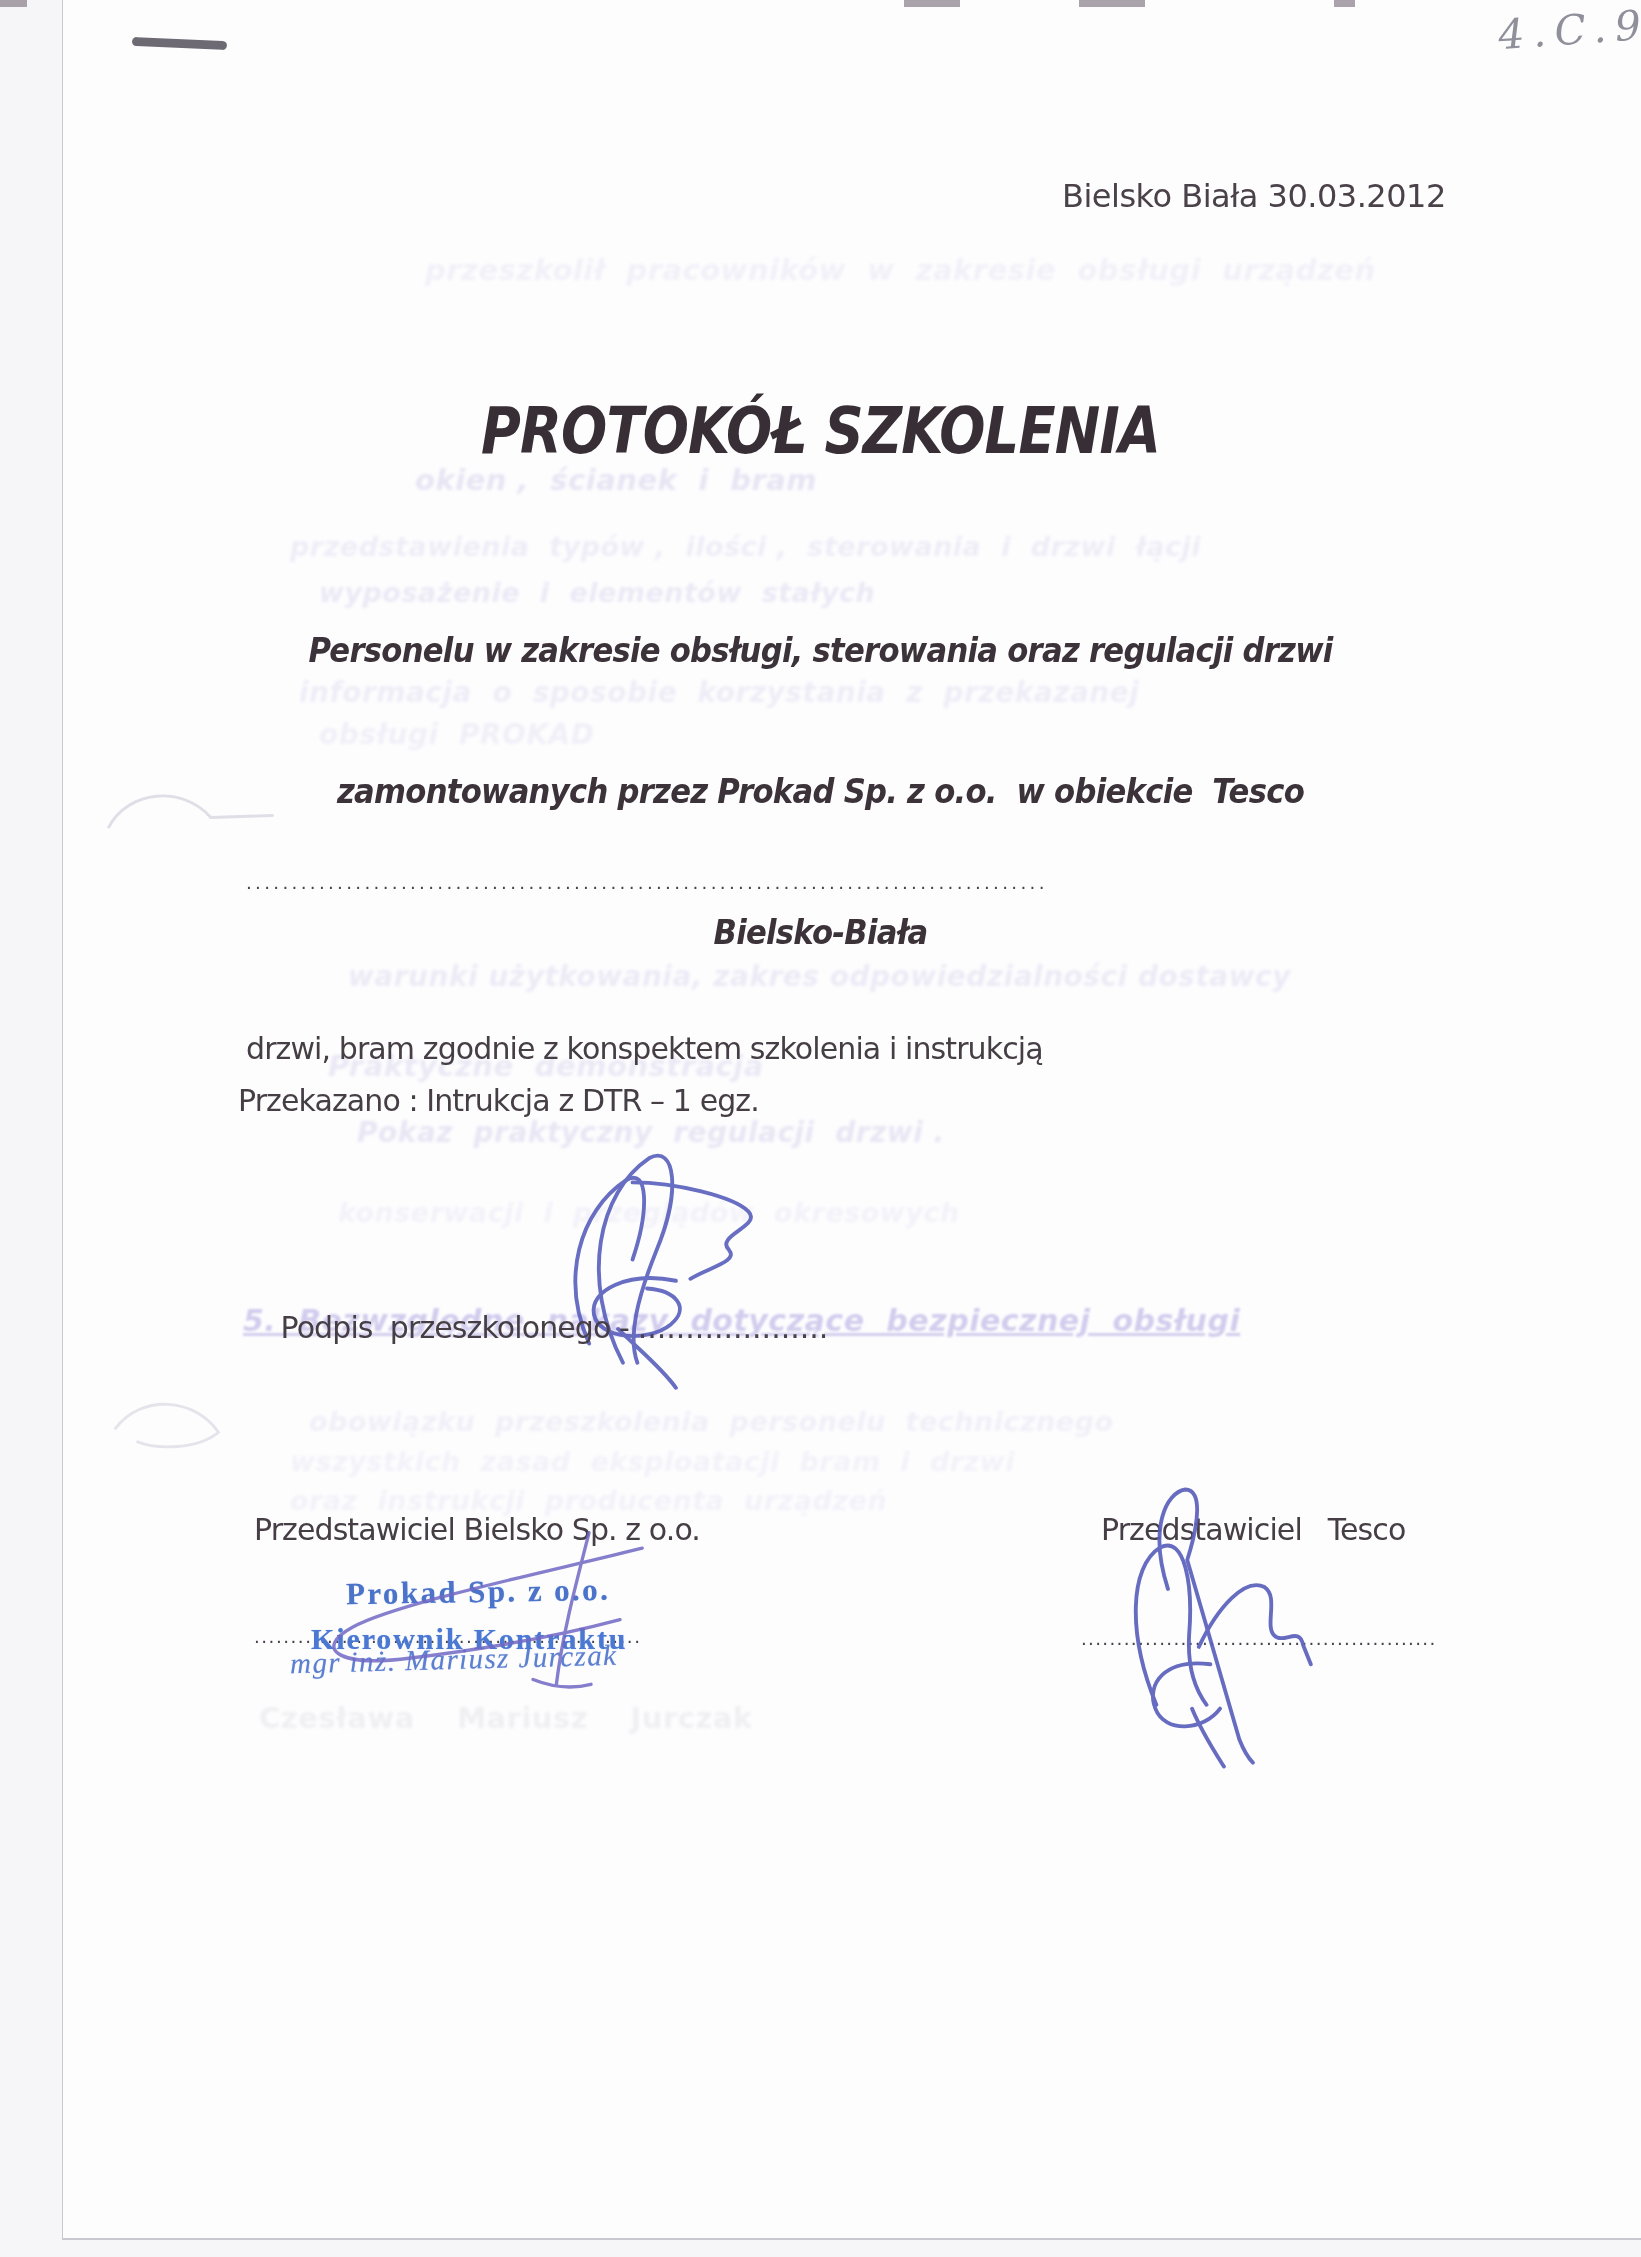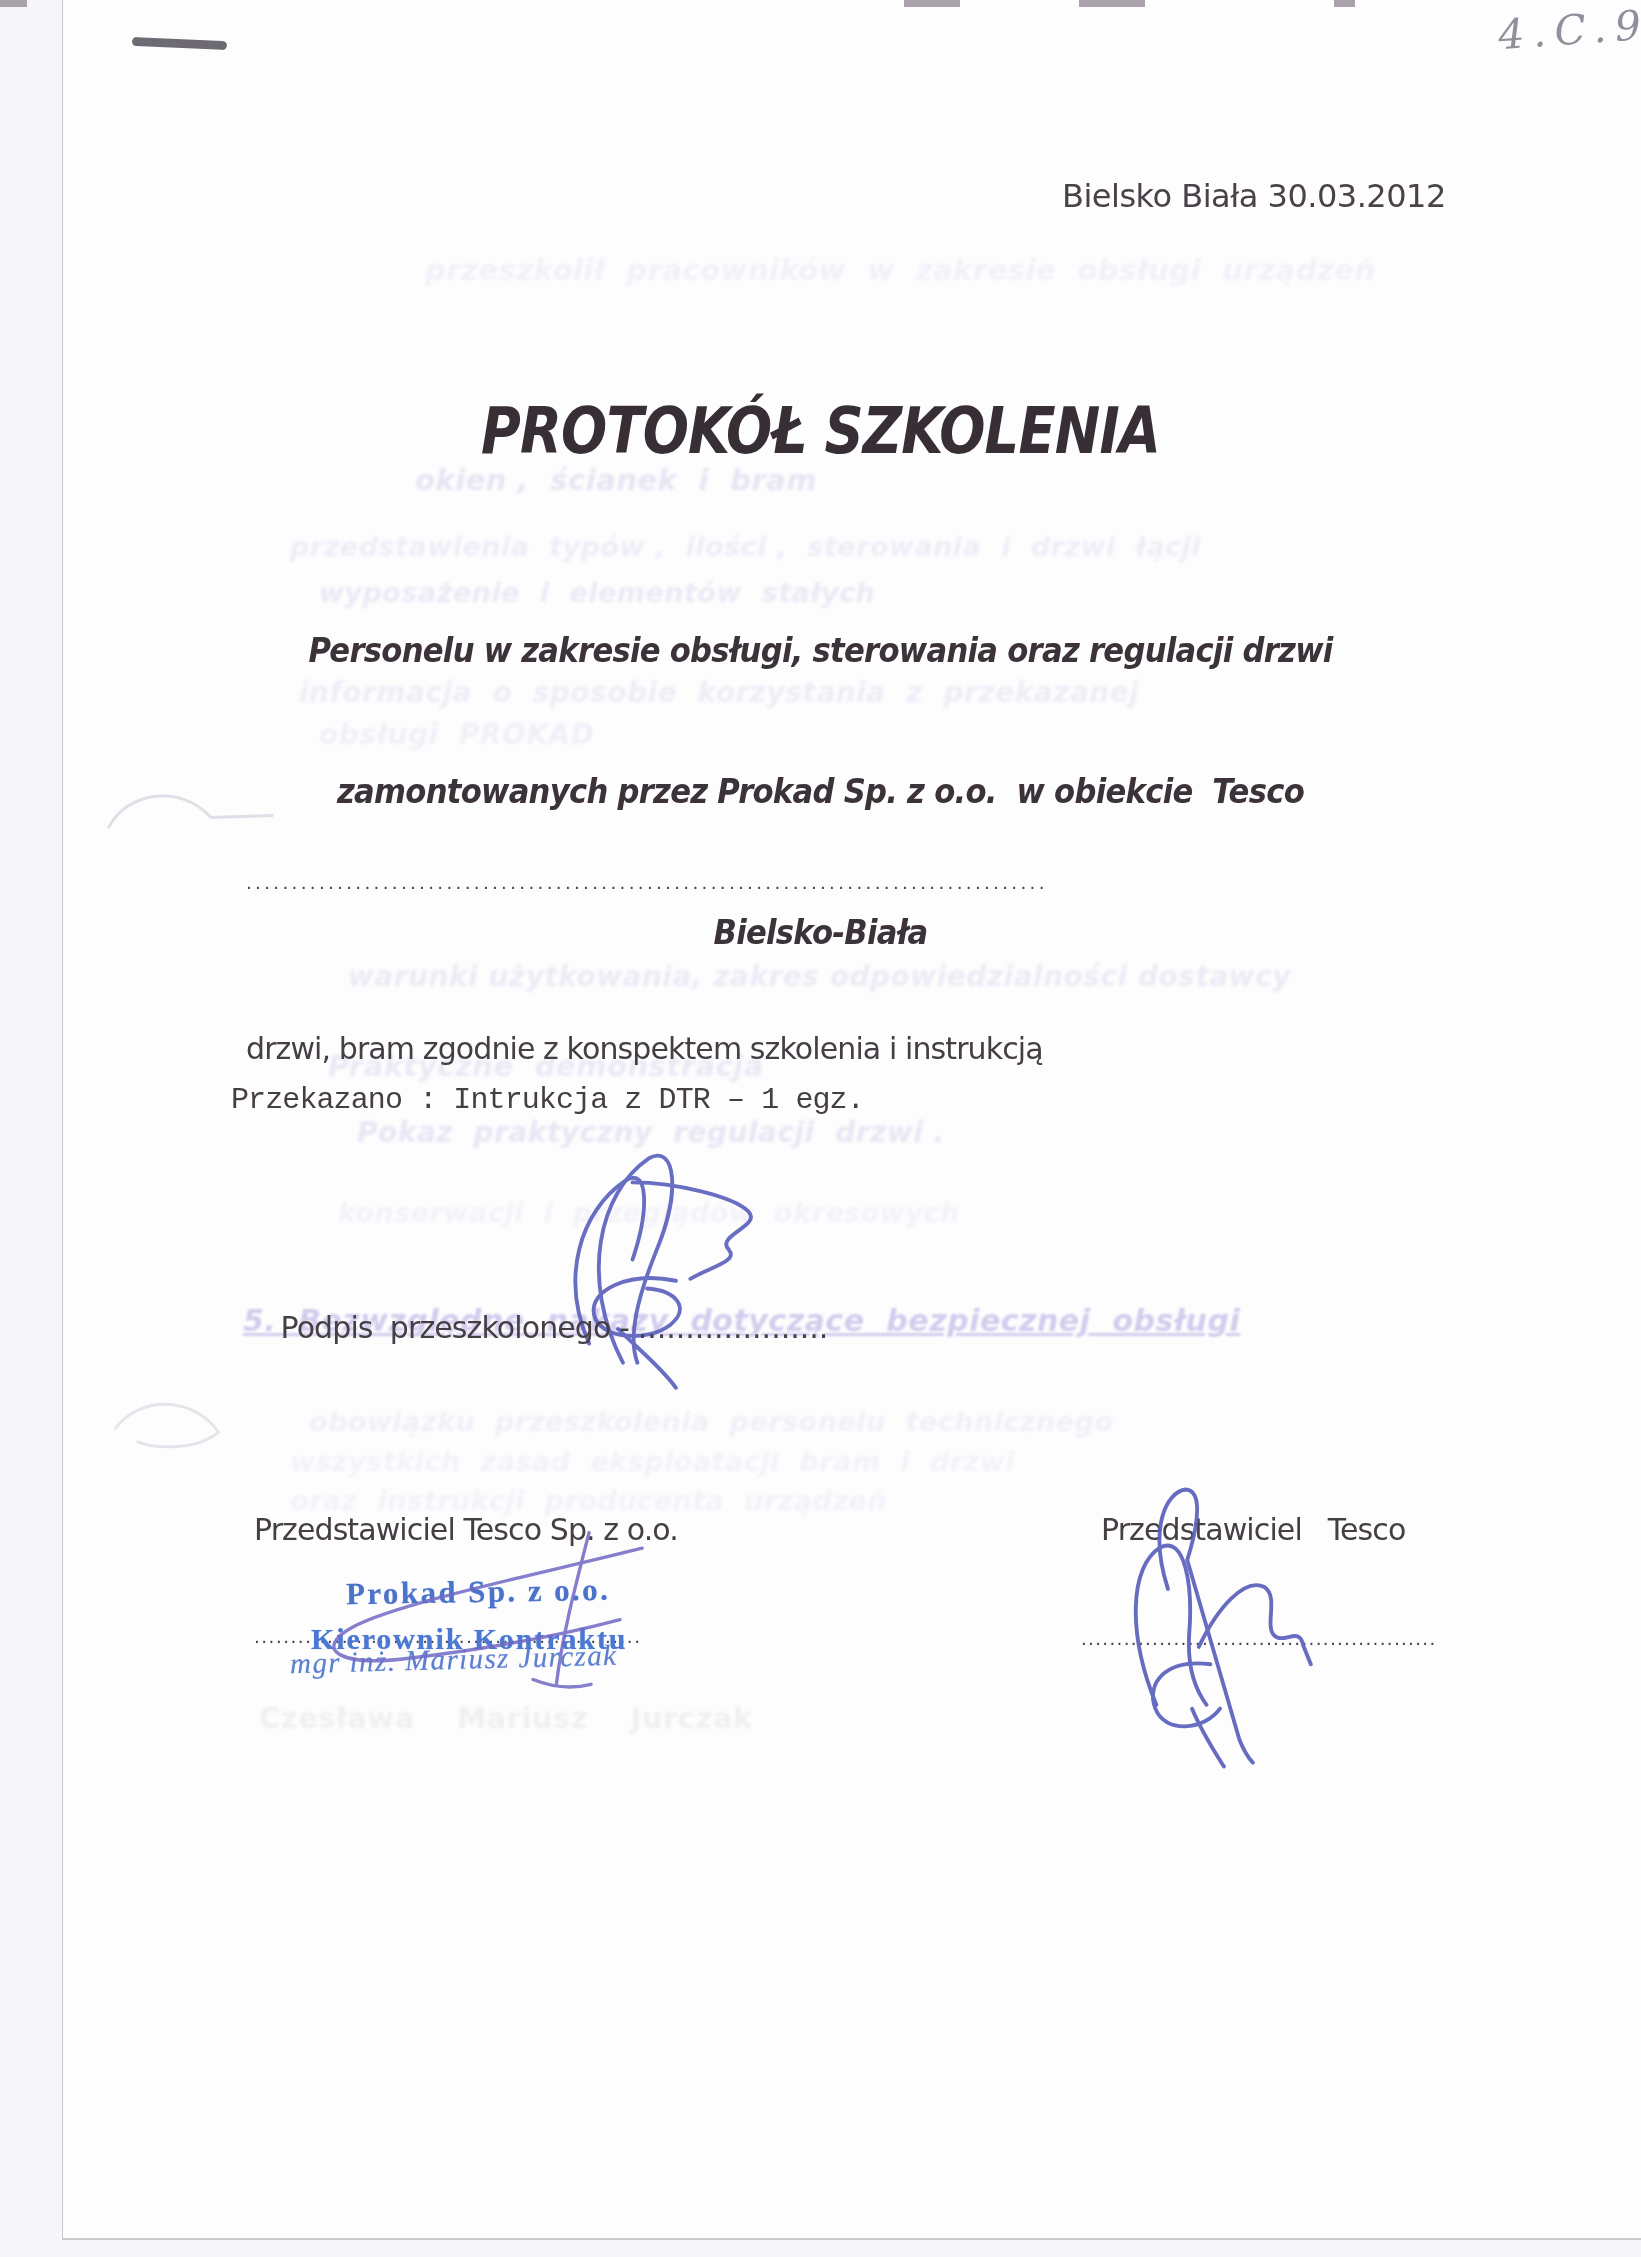--- a/index.html
+++ b/index.html
@@ -97,37 +97,37 @@
     <div>Bielsko-Biała</div>
   </div>
 
 
   <div class="dots" style="left:246px;top:872px;width:811px;letter-spacing:3.3px;">........................................................................................</div>
 
   <div class="para" style="left:246px;top:941px;width:1274px;">
     <div>drzwi, bram zgodnie z konspektem szkolenia i instrukcją</div>
   </div>
 
-  <div class="para" style="left:231px;top:1079px;font-family:Liberation Mono, monospace;">Przekazano : Intrukcja z DTR – 1 egz.</div>
+  <div class="para" style="left:238px;top:1079px;">Przekazano : Intrukcja z DTR – 1 egz.</div>
 
   <svg class="sig" style="left:502px;top:1139px;" width="290" height="270" viewBox="0 0 300 280">
     <g stroke="#5c62bd" stroke-width="4" opacity=".92">
       <path d="M 125 232 C 80 145, 100 55, 152 20 C 180 5, 185 55, 160 115 C 140 165, 130 205, 140 232"></path>
       <path d="M 90 212 C 60 145, 80 75, 128 43 C 152 28, 152 75, 135 125"></path>
       <path d="M 135 45 C 180 45, 240 60, 255 75 C 270 90, 220 100, 235 115 C 245 127, 215 133, 195 145"></path>
       <path d="M 180 147 C 130 137, 90 157, 95 182 C 100 207, 150 212, 175 192 C 195 175, 180 157, 150 155"></path>
       <path d="M 120 197 C 140 217, 165 237, 180 258"></path>
     </g>
   </svg>
 
   <div class="para" style="left:246px;top:1263px;">
     <span>Podpis  przeszkolonego - </span><span class="dots-inline">....................</span>
   </div>
 
-  <div class="para" style="left:254px;top:1508px;">Przedstawiciel Tesco Sp. z o.o.</div>
+  <div class="para" style="left:254px;top:1508px;">Przedstawiciel Bielsko Sp. z o.o.</div>
 
   <div class="stamp1">Prokad Sp. z o.o.</div>
   <div class="dots" style="left:254px;top:1626px;width:386px;letter-spacing:1.5px;">......................................................</div>
   <div class="stamp2">mgr inż. Mariusz Jurczak</div>
   <div class="stamp3">Kierownik Kontraktu</div>
 
   <svg class="sig" style="left:309px;top:1521px;" width="367" height="203" viewBox="0 0 380 210">
     <g stroke="#7168c4" stroke-width="3.5" opacity=".85">
       <path d="M 345 28 C 250 52, 90 85, 45 110 C 5 132, 30 150, 95 143 C 180 133, 262 118, 322 102"></path>
       <path d="M 290 12 C 275 70, 262 120, 256 170"></path>

